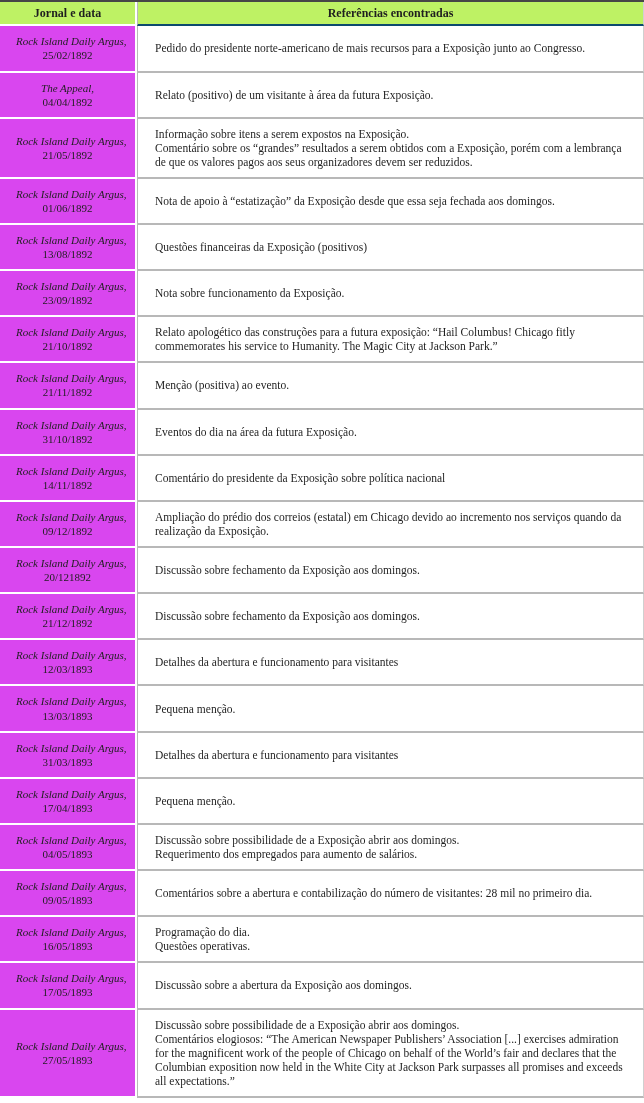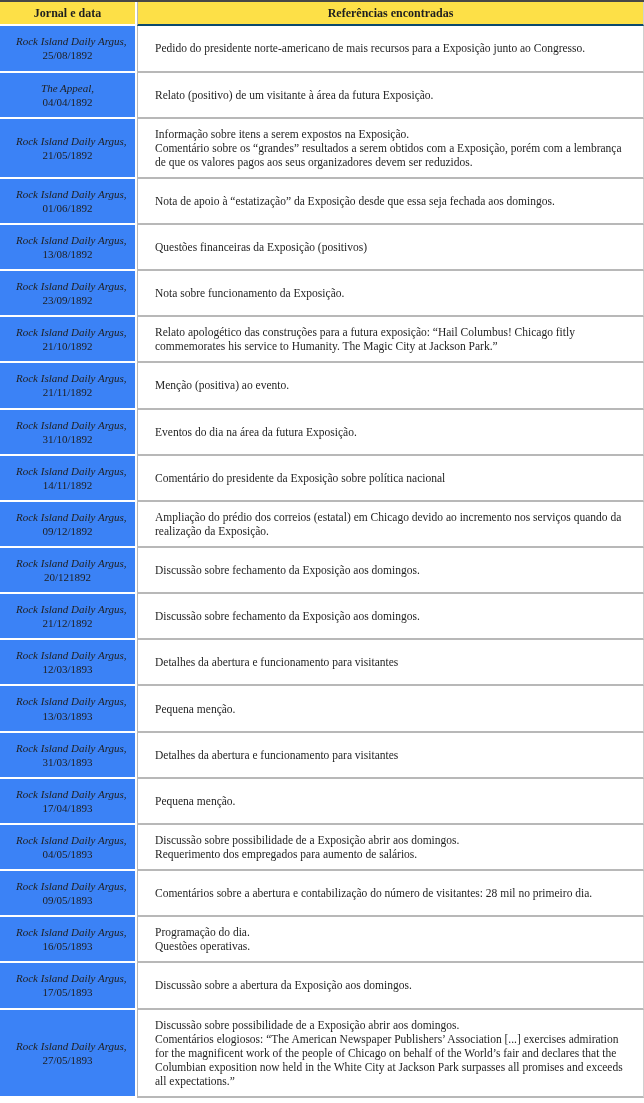--- a/index.html
+++ b/index.html
@@ -19,38 +19,38 @@
     border-spacing: 0;
     border-top: 2px solid #474747;
   }
   col.c1 { width: 137px; }
   th, td {
     box-sizing: border-box;
     vertical-align: middle;
     font-weight: normal;
   }
   th {
-    background: #fde047;
+    background: #bef264;
     font-weight: bold;
     font-size: 12px;
     line-height: 1.2;
     text-align: center;
     padding: 4px 3px;
   }
   th.h-left {
     border-right: 2px solid #ffffff;
     border-bottom: 2px solid #ffffff;
   }
   th.h-right {
     border-left: 1px solid #b8b8b8;
     border-bottom: 2px solid #0c4a6e;
     border-right: 1px solid #d0d0d0;
   }
   td.cell-left {
-    background: #3b82f6;
+    background: #d946ef;
     text-align: center;
     font-size: 11px;
     line-height: 1.28;
     padding: 8px 16px;
     border-right: 2px solid #ffffff;
     border-bottom: 2px solid #ffffff;
   }
   td.cell-right {
     background: #ffffff;
     text-align: left;
@@ -83,21 +83,21 @@
     <thead>
       <tr>
         <th class="h-left">Jornal e data</th>
         <th class="h-right">Referências encontradas</th>
       </tr>
     </thead>
     <tbody id="rows">
   <tr>
     <td class="cell-left">
       <span class="journal">Rock Island Daily Argus,</span><br>
-      <span class="date">25/08/1892</span>
+      <span class="date">25/02/1892</span>
     </td>
     <td class="cell-right">
             <div class="ref">Pedido do presidente norte-americano de mais recursos para a Exposição junto ao Congresso.</div>
           </td>
   </tr>
 
   <tr>
     <td class="cell-left">
       <span class="journal">The Appeal,</span> 
       <span class="date">04/04/1892</span>

